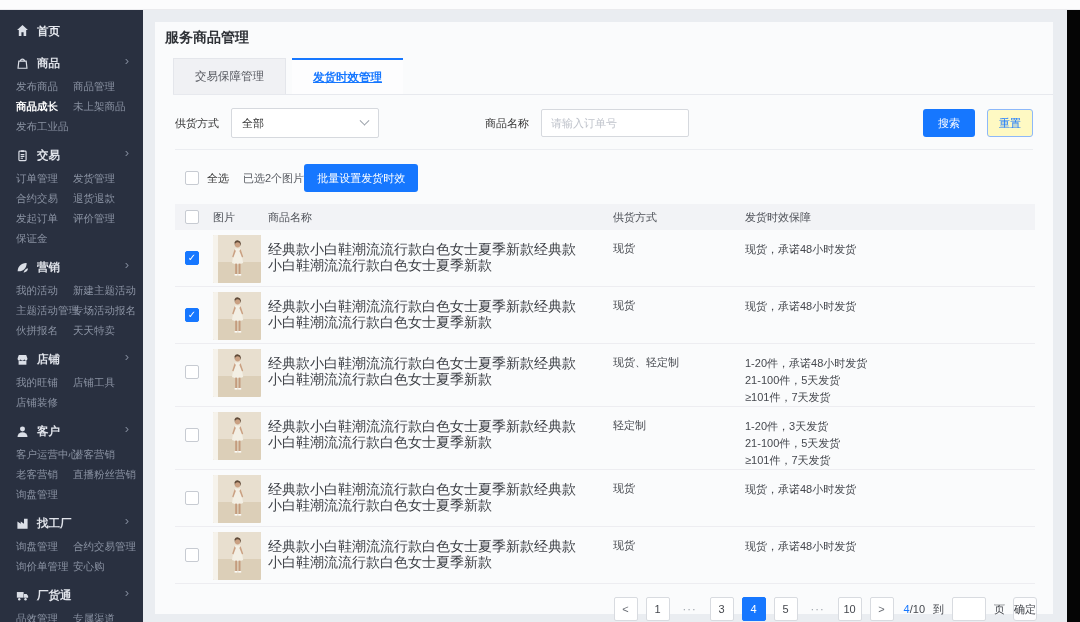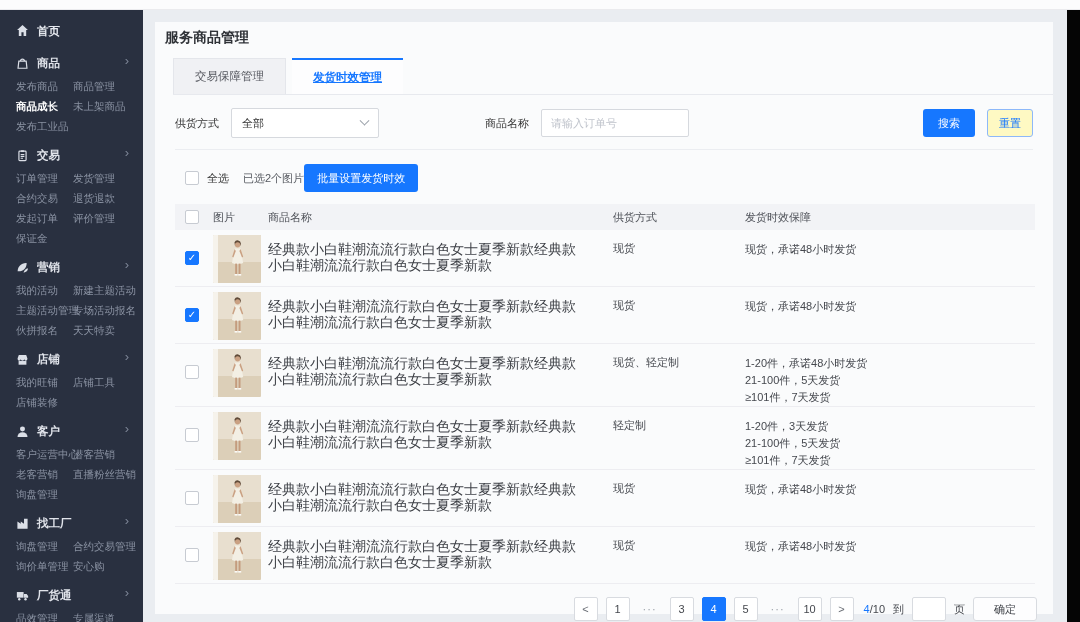--- a/index.html
+++ b/index.html
@@ -67,21 +67,21 @@
   .cell-delivery { padding-top:11px; color:#45484e; line-height:17px; }
 
   .pager { display:flex; justify-content:flex-end; align-items:center; gap:8px; margin:13px 16px 0 0; font-size:11px; color:#45484e; }
   .pg { min-width:24px; height:24px; padding:0 4px; background:#fff; border:1px solid #d8dbe0; border-radius:2px; display:flex; align-items:center; justify-content:center; cursor:pointer; color:#45484e; }
   .pg.arrow { color:#6b6f76; }
   .pg.active { background:#1677ff; border-color:#1677ff; color:#fff; }
   .pg.ellipsis { border:none; background:transparent; color:#9aa0a8; cursor:default; letter-spacing:1px; }
   .ratio { margin-left:2px; }
   .ratio b { color:#1677ff; font-weight:normal; }
   .jump-input { width:34px; height:24px; border:1px solid #d8dbe0; border-radius:2px; background:#fff; font-size:11px; padding:0 4px; outline:none; font-family:inherit; }
-  .btn-confirm { height:24px; padding:0 20px; background:#fdfdfe; border:1px solid #d8dbe0; border-radius:3px; color:#3c3f45; }
+  .btn-confirm { height:24px; padding:0 0; background:#fdfdfe; border:1px solid #d8dbe0; border-radius:3px; color:#3c3f45; }
 </style>
 </head>
 <body>
 
 <div class="top-strip"></div>
 <div class="black-edge"></div>
 
 <div class="sidebar">
   <div class="side-home">
     <span class="side-icon">

